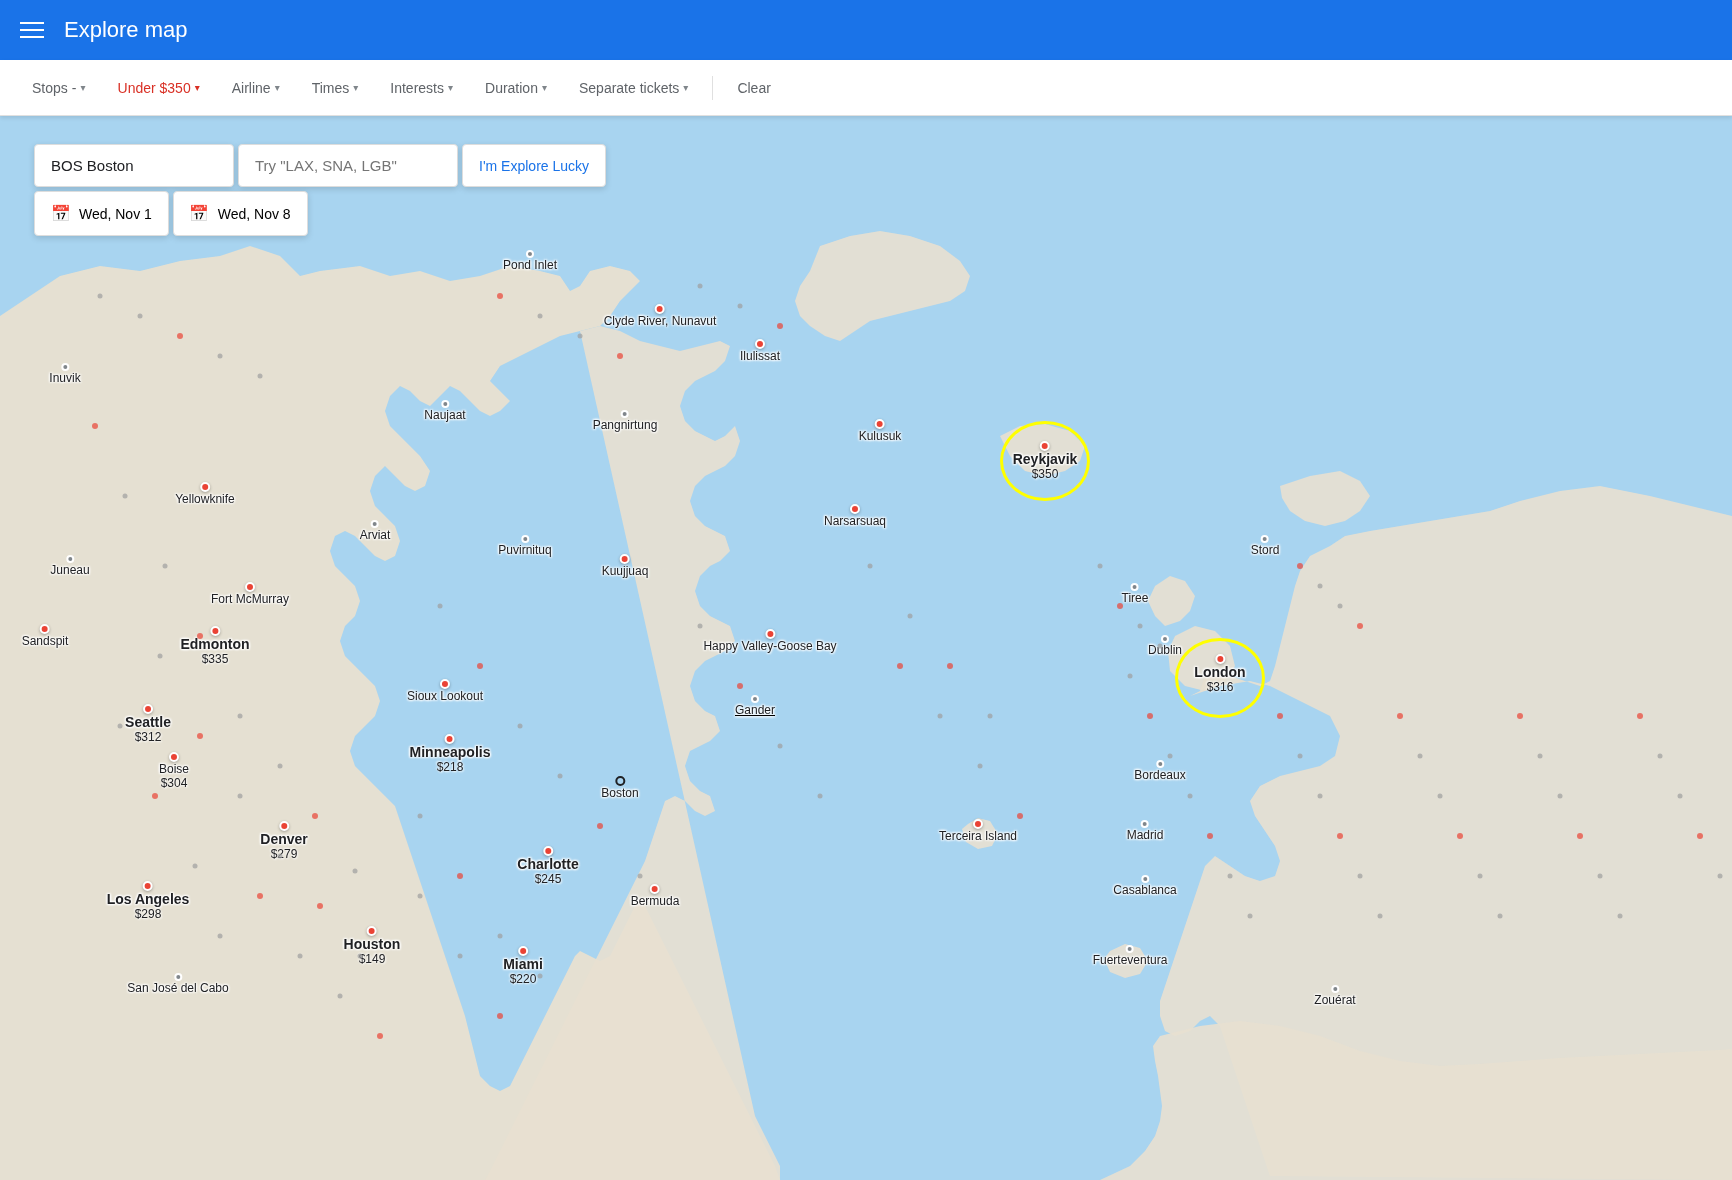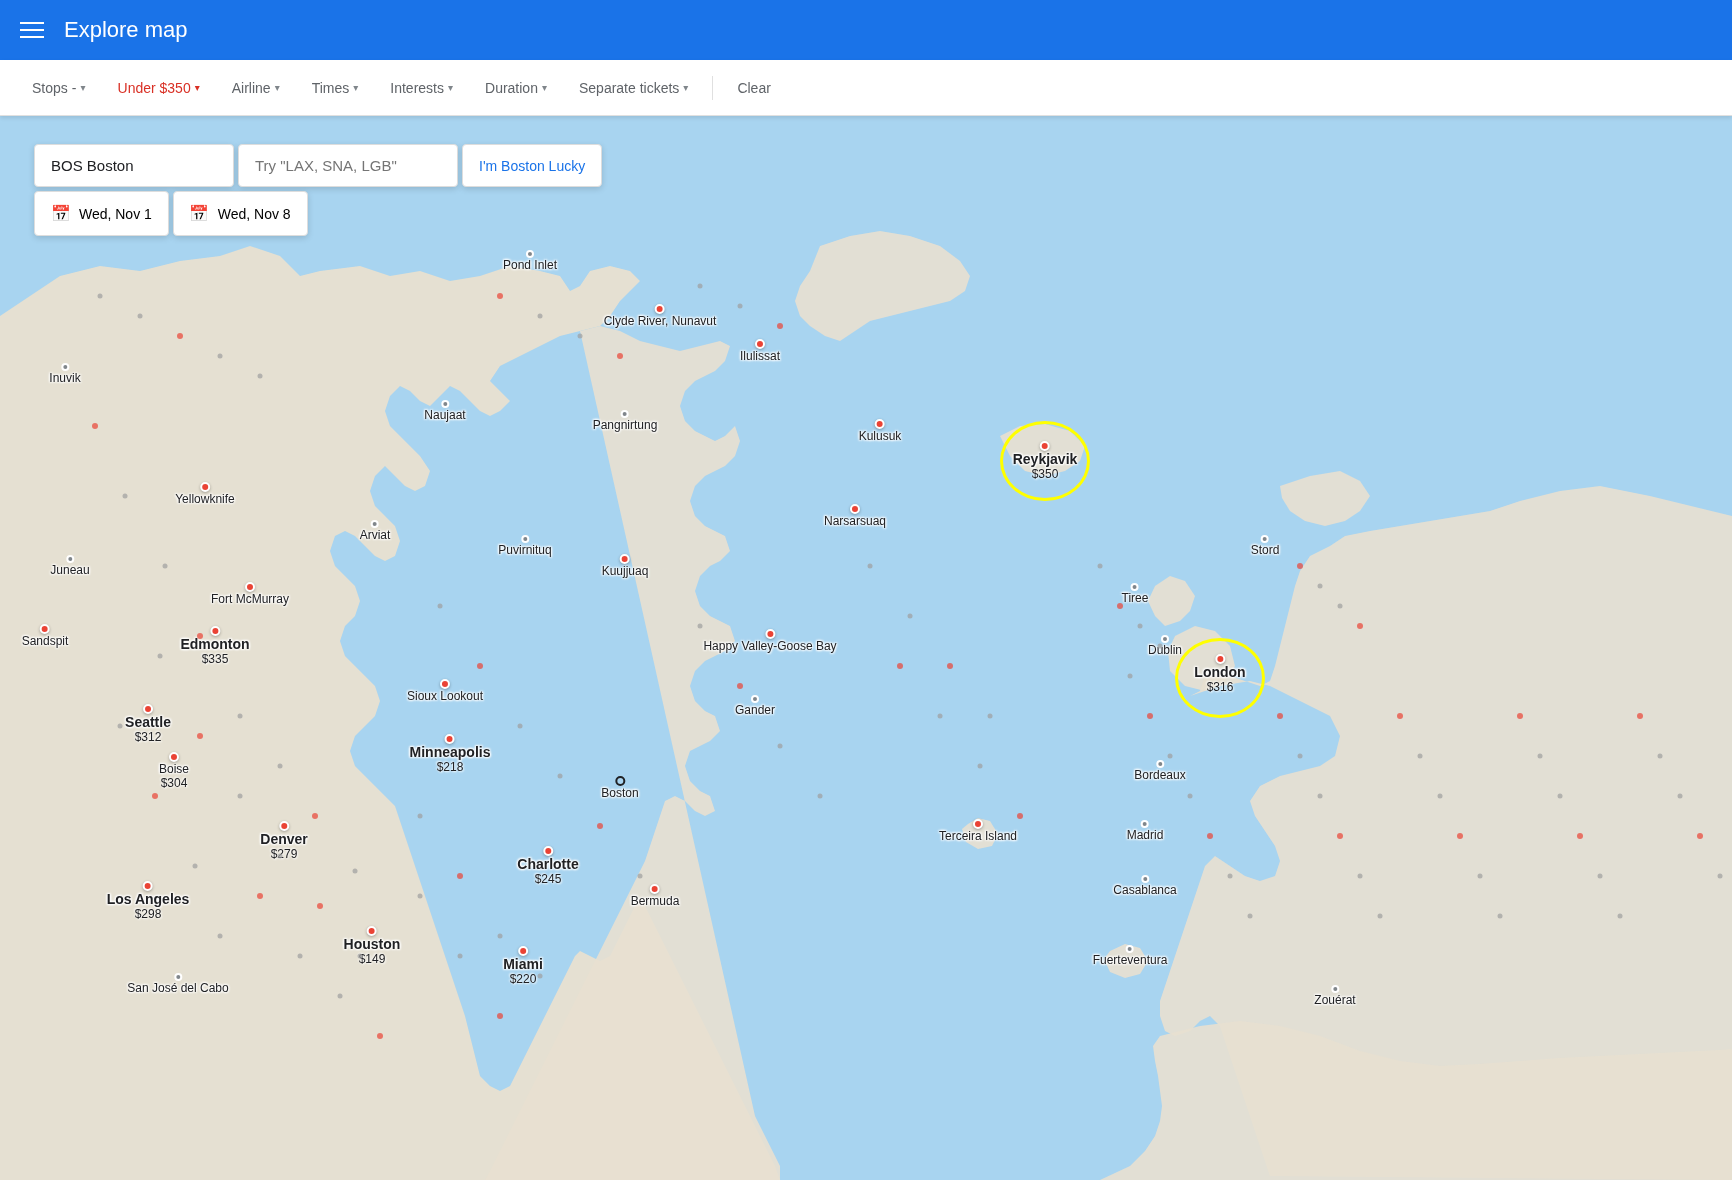--- a/index.html
+++ b/index.html
@@ -289,21 +289,21 @@
 
     <path d="M1110,835 L1125,828 L1140,832 L1148,845 L1140,858 L1125,862 L1110,856 L1104,843 Z" fill="#e8e0d0" opacity="0.9"></path>
 
     <path d="M1160,920 L1200,910 L1240,905 L1280,910 L1320,920 L1360,935 L1400,945 L1440,950 L1480,948 L1520,945 L1560,942 L1600,940 L1640,938 L1680,936 L1720,934 L1732,933 L1732,1064 L1100,1064 L1130,1050 L1145,1035 L1155,1020 L1160,1005 L1162,990 L1160,975 L1158,960 L1155,945 L1153,930 Z" fill="#e8e0d0" opacity="0.9"></path>
   </svg>
 
   <div class="search-panel">
     <div class="search-row">
       <input class="search-input search-input-origin" type="text" value="BOS Boston" style="">
       <input class="search-input search-input-dest" type="text" placeholder="Try &quot;LAX, SNA, LGB&quot;" style="">
-      <button class="lucky-btn">I'm Boston Lucky</button>
+      <button class="lucky-btn">I'm Explore Lucky</button>
     </div>
     <div class="date-row">
       <div class="date-input">
         <span class="date-icon">📅</span>
         <span>Wed, Nov 1</span>
       </div>
       <div class="date-input">
         <span class="date-icon">📅</span>
         <span>Wed, Nov 8</span>
       </div>
@@ -399,21 +399,21 @@
       <div class="city-marker" style="left: 770px; top: 525px;">
       <div class="city-dot-red"></div>
       <div class="city-label">Happy Valley-Goose Bay</div>
 
     </div>
       <div class="city-marker" style="left: 445px; top: 575px;">
       <div class="city-dot-red"></div>
       <div class="city-label">Sioux Lookout</div>
 
     </div>
-      <div class="city-marker" style="left: 755px; top: 590px;">
+      <div class="city-marker" style="left: 755px; top: 590px; text-decoration: underline;">
       <div class="city-dot-gray"></div>
       <div class="city-label">Gander</div>
 
     </div>
       <div class="city-marker" style="left: 148px; top: 608px;">
       <div class="city-dot-red"></div>
       <div class="city-label city-label-bold">Seattle</div>
       <div class="city-price">$312</div>
     </div>
       <div class="city-marker" style="left: 174px; top: 655px;">

